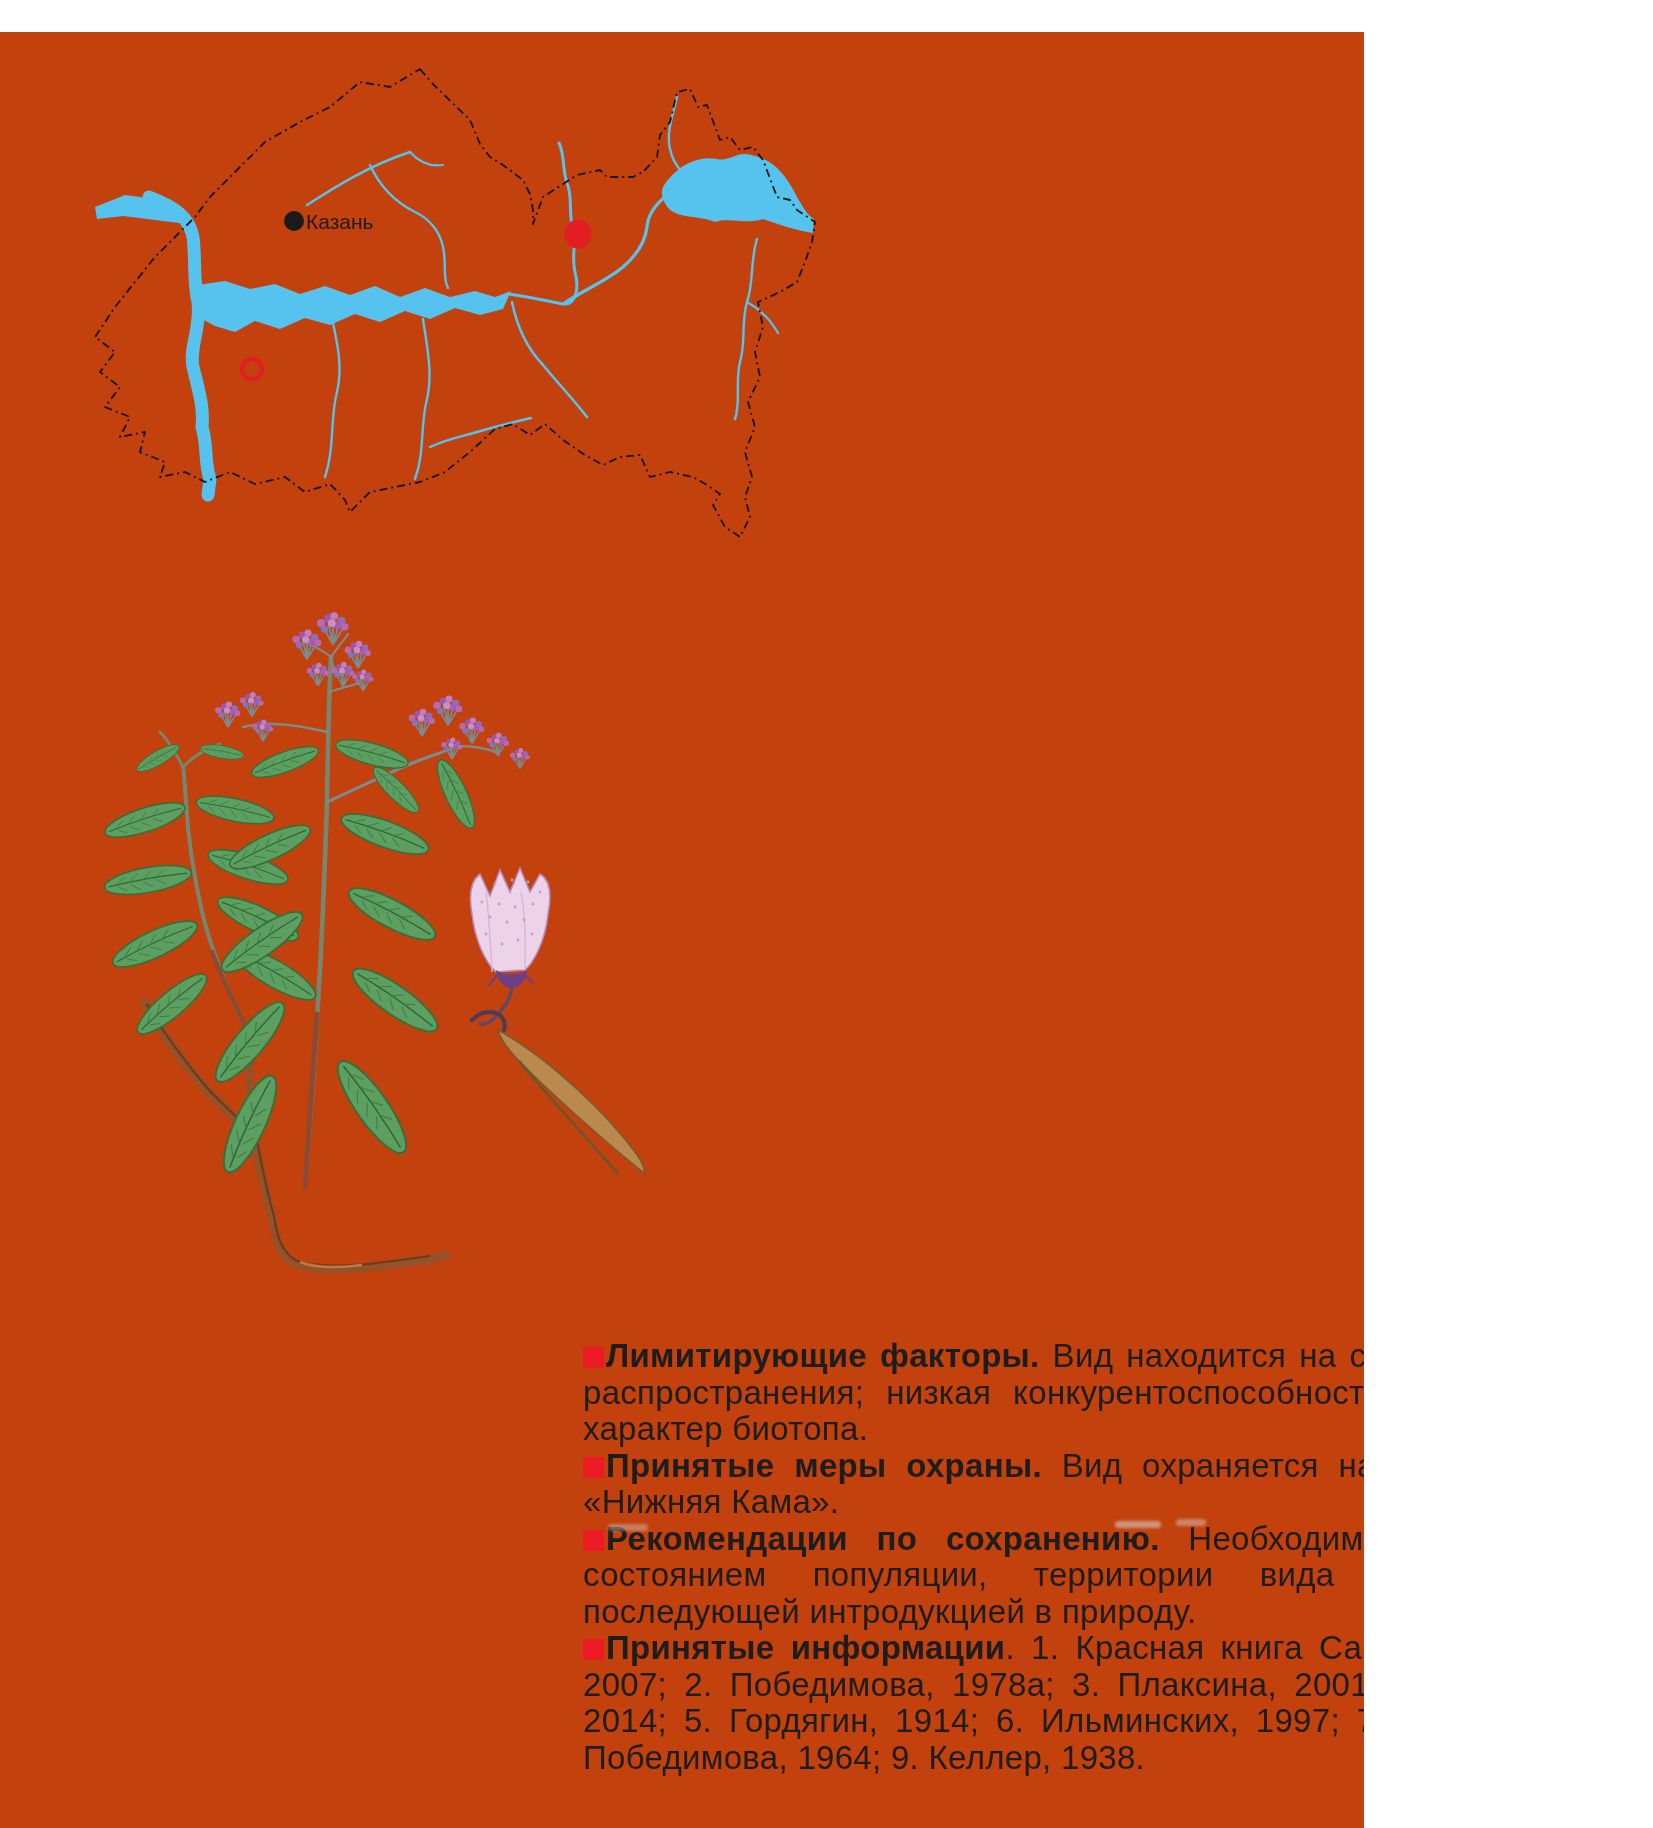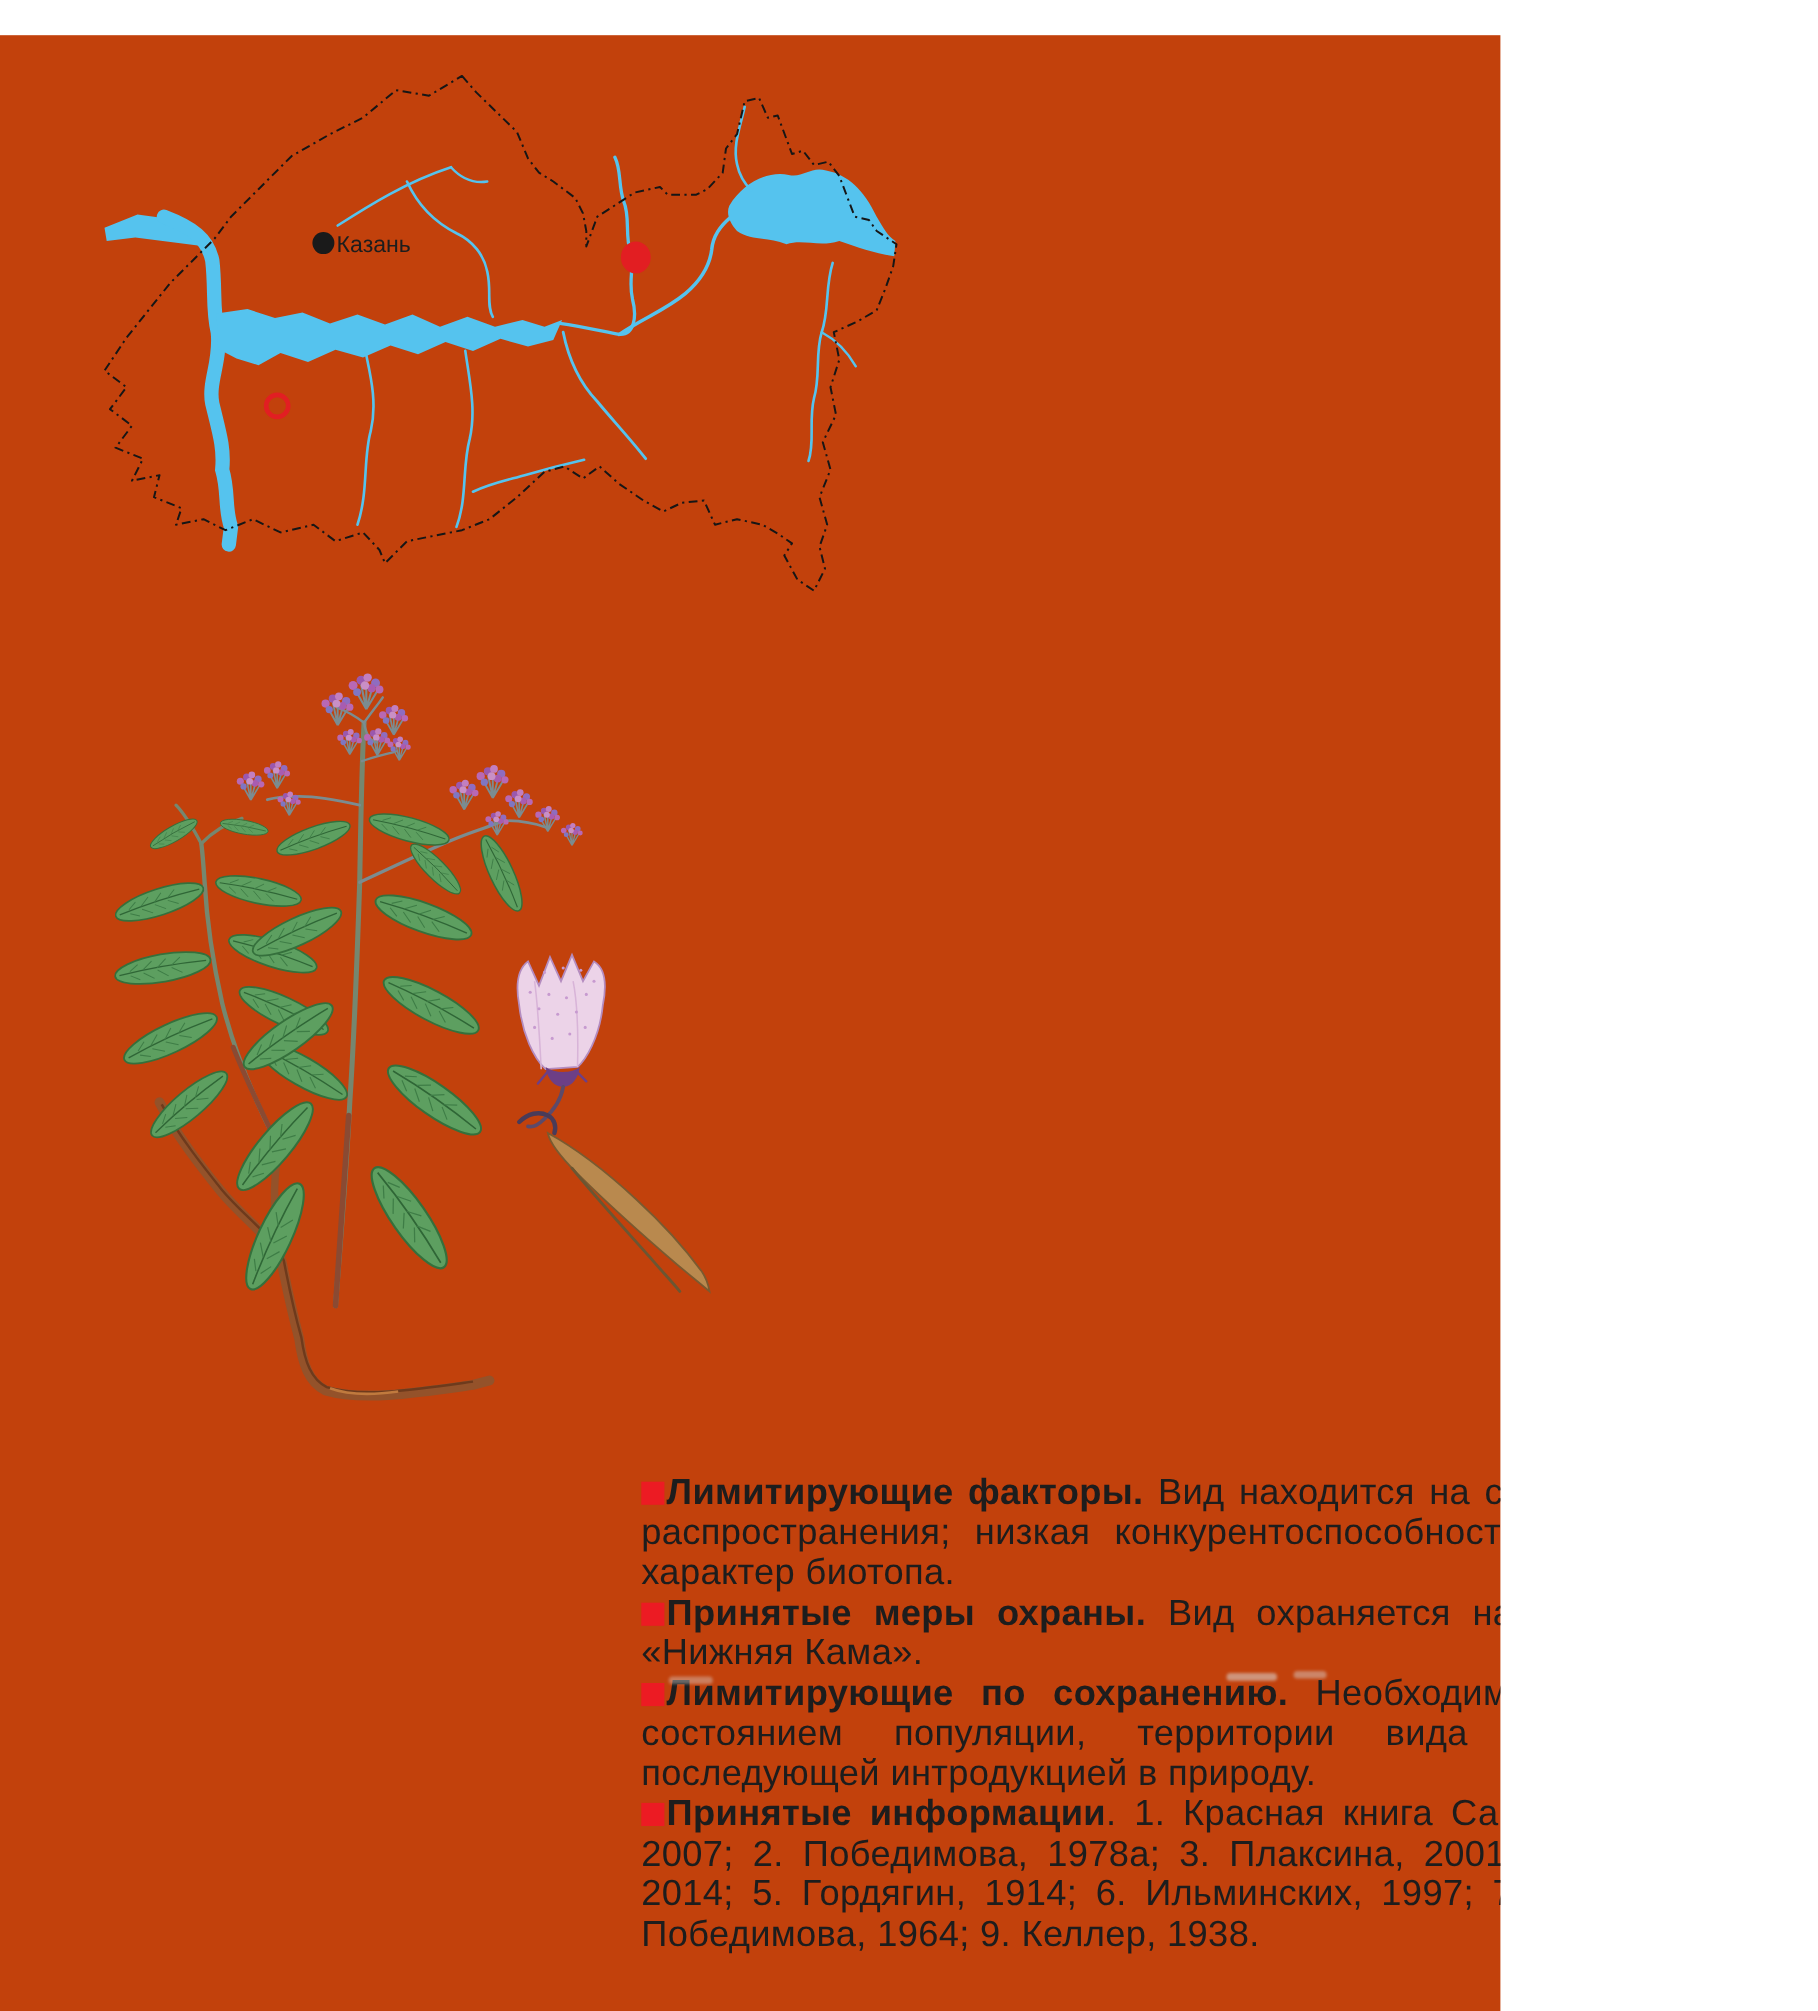--- a/index.html
+++ b/index.html
@@ -203,21 +203,21 @@
         <path d="M420,500 C440,525 465,552 490,580 C500,592 510,602 518,612" stroke="#6b5632" stroke-width="2.6" fill="none" stroke-linecap="round"></path>
       </g>
     </svg>
   </div>
 
   <div id="text-col">
     <p><span class="bullet"></span><span class="sec-label">Лимитирующие факторы.</span><span> Вид находится на северном пределе распространения; низкая конкурентоспособность. Нестабильный характер биотопа.</span></p>
 
     <p><span class="bullet"></span><span class="sec-label">Принятые меры охраны.</span><span> Вид охраняется на территории НП «Нижняя Кама».</span></p>
 
-    <p class="sec-gap"><span class="bullet"></span><span class="sec-label">Лимитирующие по сохранению.</span><span> Необходимы контроль  над состоянием популяции, территории вида в культуре с последующей интродукцией в природу.</span></p>
+    <p class="sec-gap"><span class="bullet"></span><span class="sec-label">Рекомендации по сохранению.</span><span> Необходимы контроль  над состоянием популяции, территории вида в культуре с последующей интродукцией в природу.</span></p>
 
     <p><span class="bullet"></span><span class="sec-label">Принятые информации</span><span>. 1. Красная книга Самарской области, 2007; 2. Победимова, 1978а; 3. Плаксина, 2001; 4. Раков и др., 2014; 5. Гордягин, 1914; 6. Ильминских, 1997; 7. Claus, 1851; 8. Победимова, 1964; 9. Келлер, 1938.</span></p>
 
   </div>
 
   <div class="smudge" id="smudge-1"></div>
   <div class="smudge" id="smudge-2"></div>
   <div class="smudge" id="smudge-3"></div>
 </div>
 

